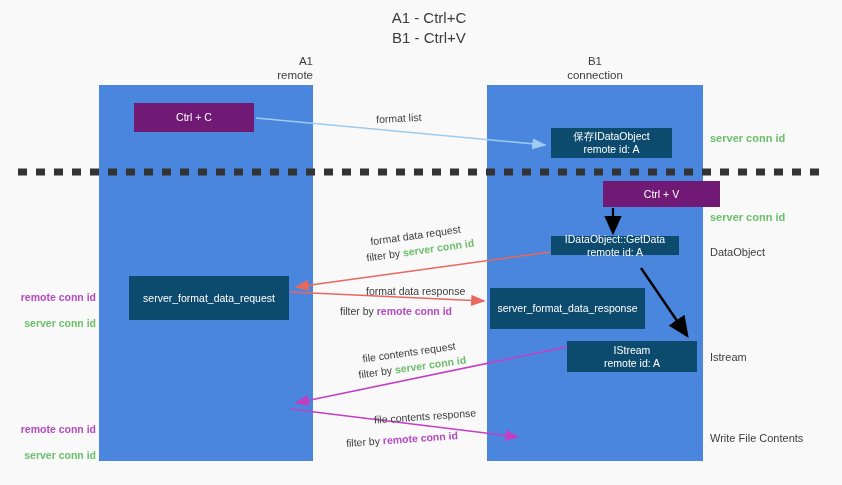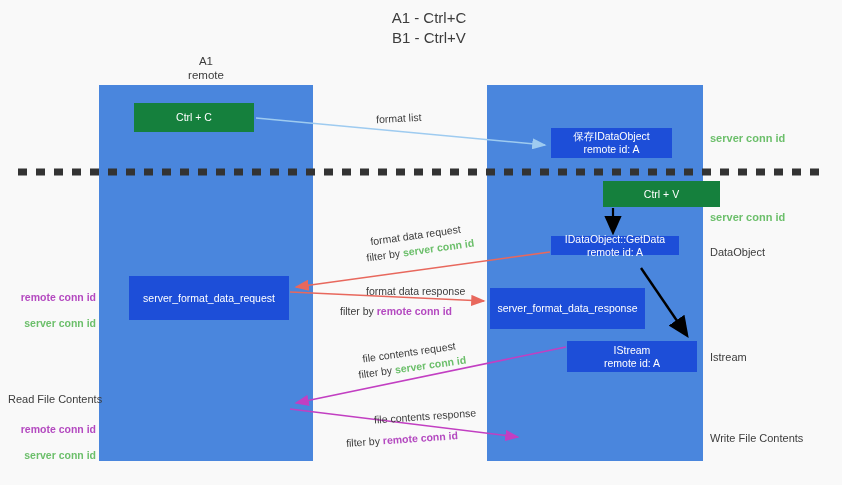--- a/index.html
+++ b/index.html
@@ -30,21 +30,21 @@
   }
 
   
   .col-header {
     text-align: center;
     font-size: 11.5px;
     color: #3c3c3c;
     line-height: 14px;
     white-space: pre-line;
   }
-  #hdr-a1 { left: 99px; top: 54px; width: 214px; }
+  #hdr-a1 { left: 99px; top: 54px; width: 214px; text-align: right; }
   #hdr-b1 { left: 487px; top: 54px; width: 216px; }
 
   
   .lane {
     background: #4a86dd;
   }
   #lane-a { left: 99px; top: 85px; width: 214px; height: 376px; }
   #lane-b { left: 487px; top: 85px; width: 216px; height: 376px; }
 
   
@@ -52,22 +52,22 @@
     display: flex;
     align-items: center;
     justify-content: center;
     text-align: center;
     color: #ffffff;
     font-size: 10.5px;
     line-height: 13px;
     white-space: pre-line;
     padding: 2px 4px;
   }
-  .box.green  { background: #15803d; }
-  .box.orange { background: #1d4ed8; }
+  .box.green  { background: #701a75; }
+  .box.orange { background: #0c4a6e; }
 
   #box-ctrlc  { left: 134px; top: 103px; width: 120px; height: 29px; }
   #box-idoexp { left: 551px; top: 128px; width: 121px; height: 30px; }
   #box-ctrlv  { left: 555px; top: 181px; width: 117px; height: 26px; margin-left: 48px; }
   #box-getdata{ left: 551px; top: 236px; width: 128px; height: 19px; }
   #box-fmtreq { left: 129px; top: 276px; width: 160px; height: 44px; }
   #box-fmtres { left: 490px; top: 288px; width: 155px; height: 41px; }
   #box-istream{ left: 567px; top: 341px; width: 130px; height: 31px; }
   #box-filereq{ left: 129px; top: 392px; width: 160px; height: 27px; }
   #box-fileres{ left: 524px; top: 424px; width: 160px; height: 27px; }
@@ -118,20 +118,22 @@
 </head>
 <body>
 
 <div id="root">
 
   <div class="abs" id="title">A1 - Ctrl+C
 B1 - Ctrl+V</div>
 
   <div class="abs col-header" id="hdr-a1">A1
 remote</div>
+  <div class="abs col-header" id="hdr-b1">B1
+connection</div>
 
   <div class="abs lane" id="lane-a"></div>
   <div class="abs lane" id="lane-b"></div>
 
   <svg class="abs" id="overlay" width="842" height="485">
     <defs>
       <marker id="ah-blue" markerWidth="9" markerHeight="7" refX="8" refY="3.5" orient="auto">
         <polygon points="0 0, 9 3.5, 0 7" fill="#9ecbf0"></polygon>
       </marker>
       <marker id="ah-red" markerWidth="9" markerHeight="7" refX="8" refY="3.5" orient="auto">
@@ -191,20 +193,19 @@
   <div class="abs side-label green-txt" id="lbl-srv2">server conn id</div>
   <div class="abs side-label" id="lbl-dataobject">DataObject</div>
   <div class="abs side-label" id="lbl-istream">Istream</div>
   <div class="abs side-label" id="lbl-writefile">Write File Contents</div>
 
   <div class="abs side-label" id="lbl-left-conn1">
     <div class="purple-txt">remote conn id</div>
     <div class="green-txt">server conn id</div>
   </div>
 
-  <div class="abs side-label" id="lbl-read-file">Read File Contents</div>
 
   <div class="abs side-label" id="lbl-left-conn2">
     <div class="purple-txt">remote conn id</div>
     <div class="green-txt">server conn id</div>
   </div>
 
 </div>
 
 </body></html>

